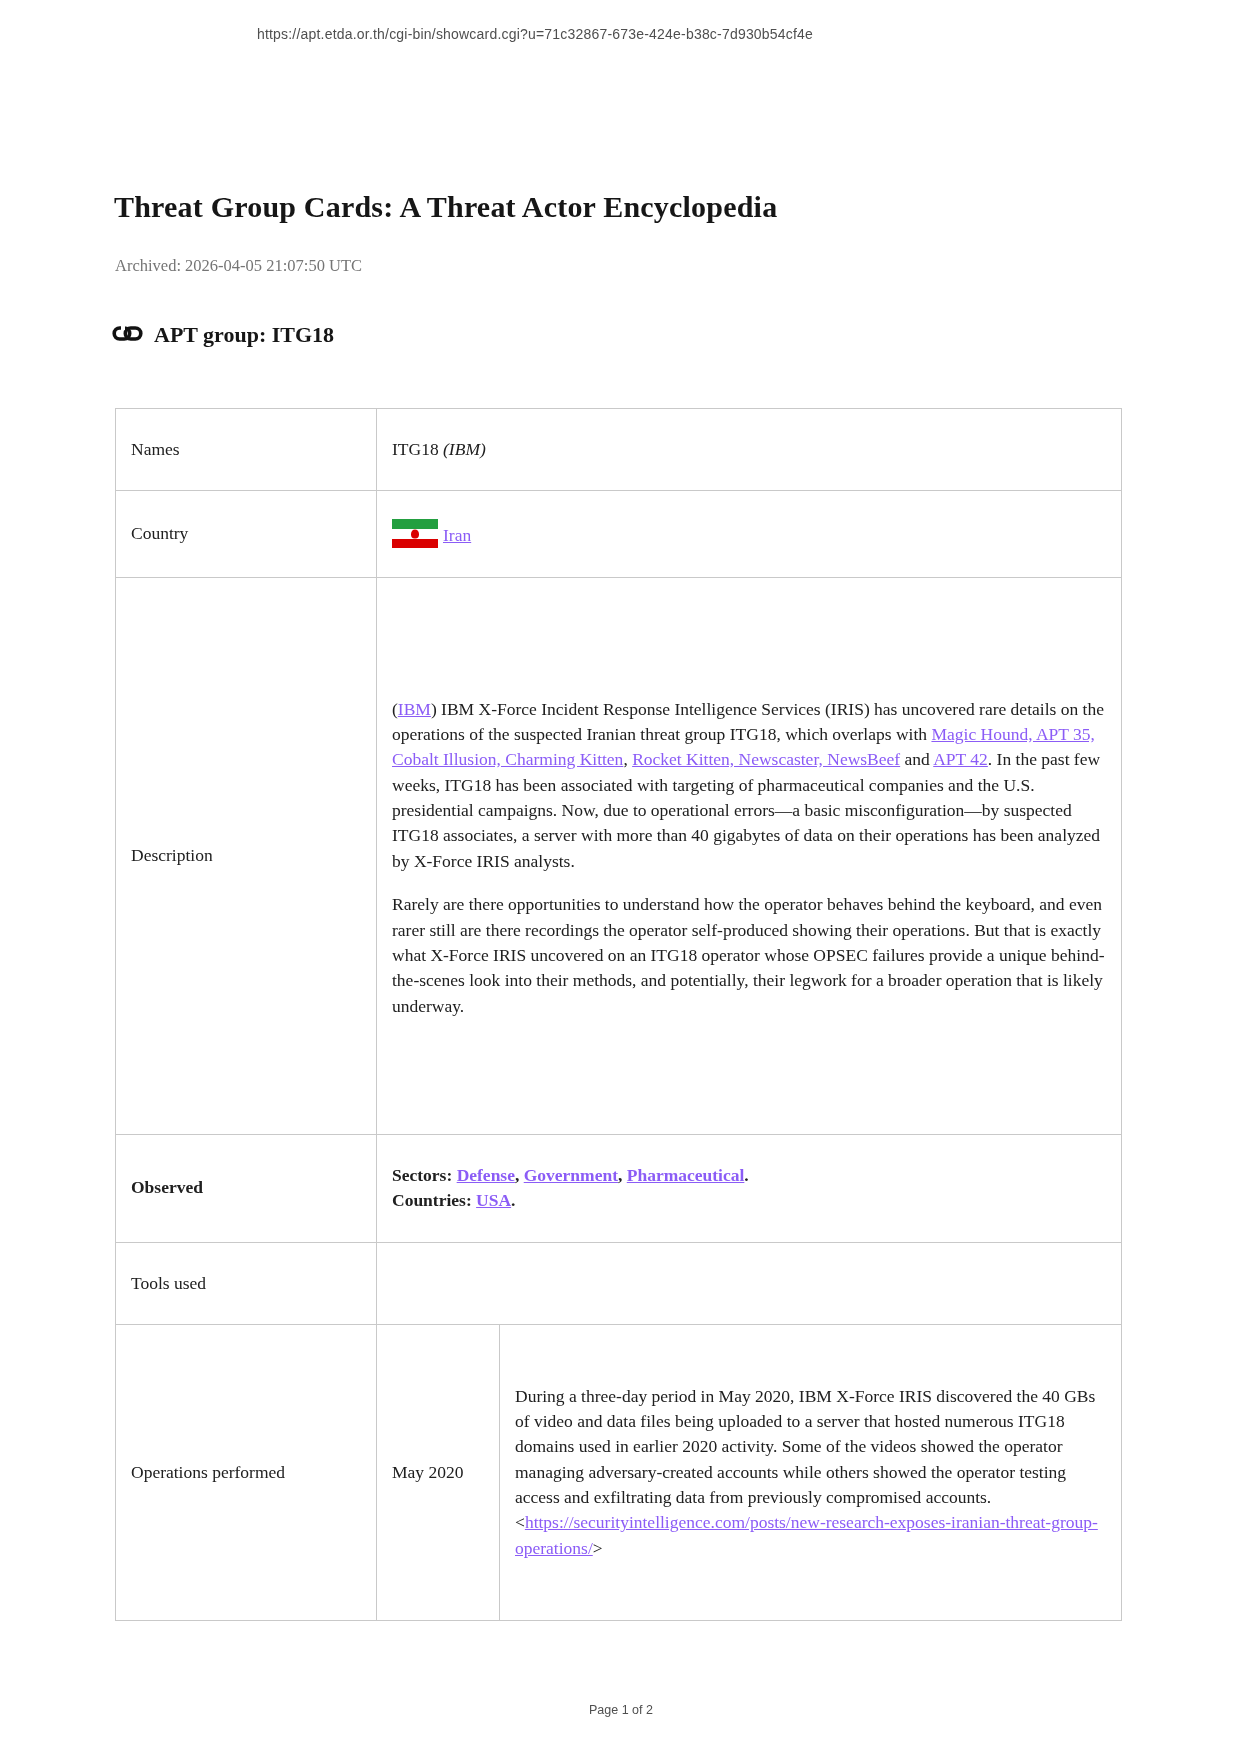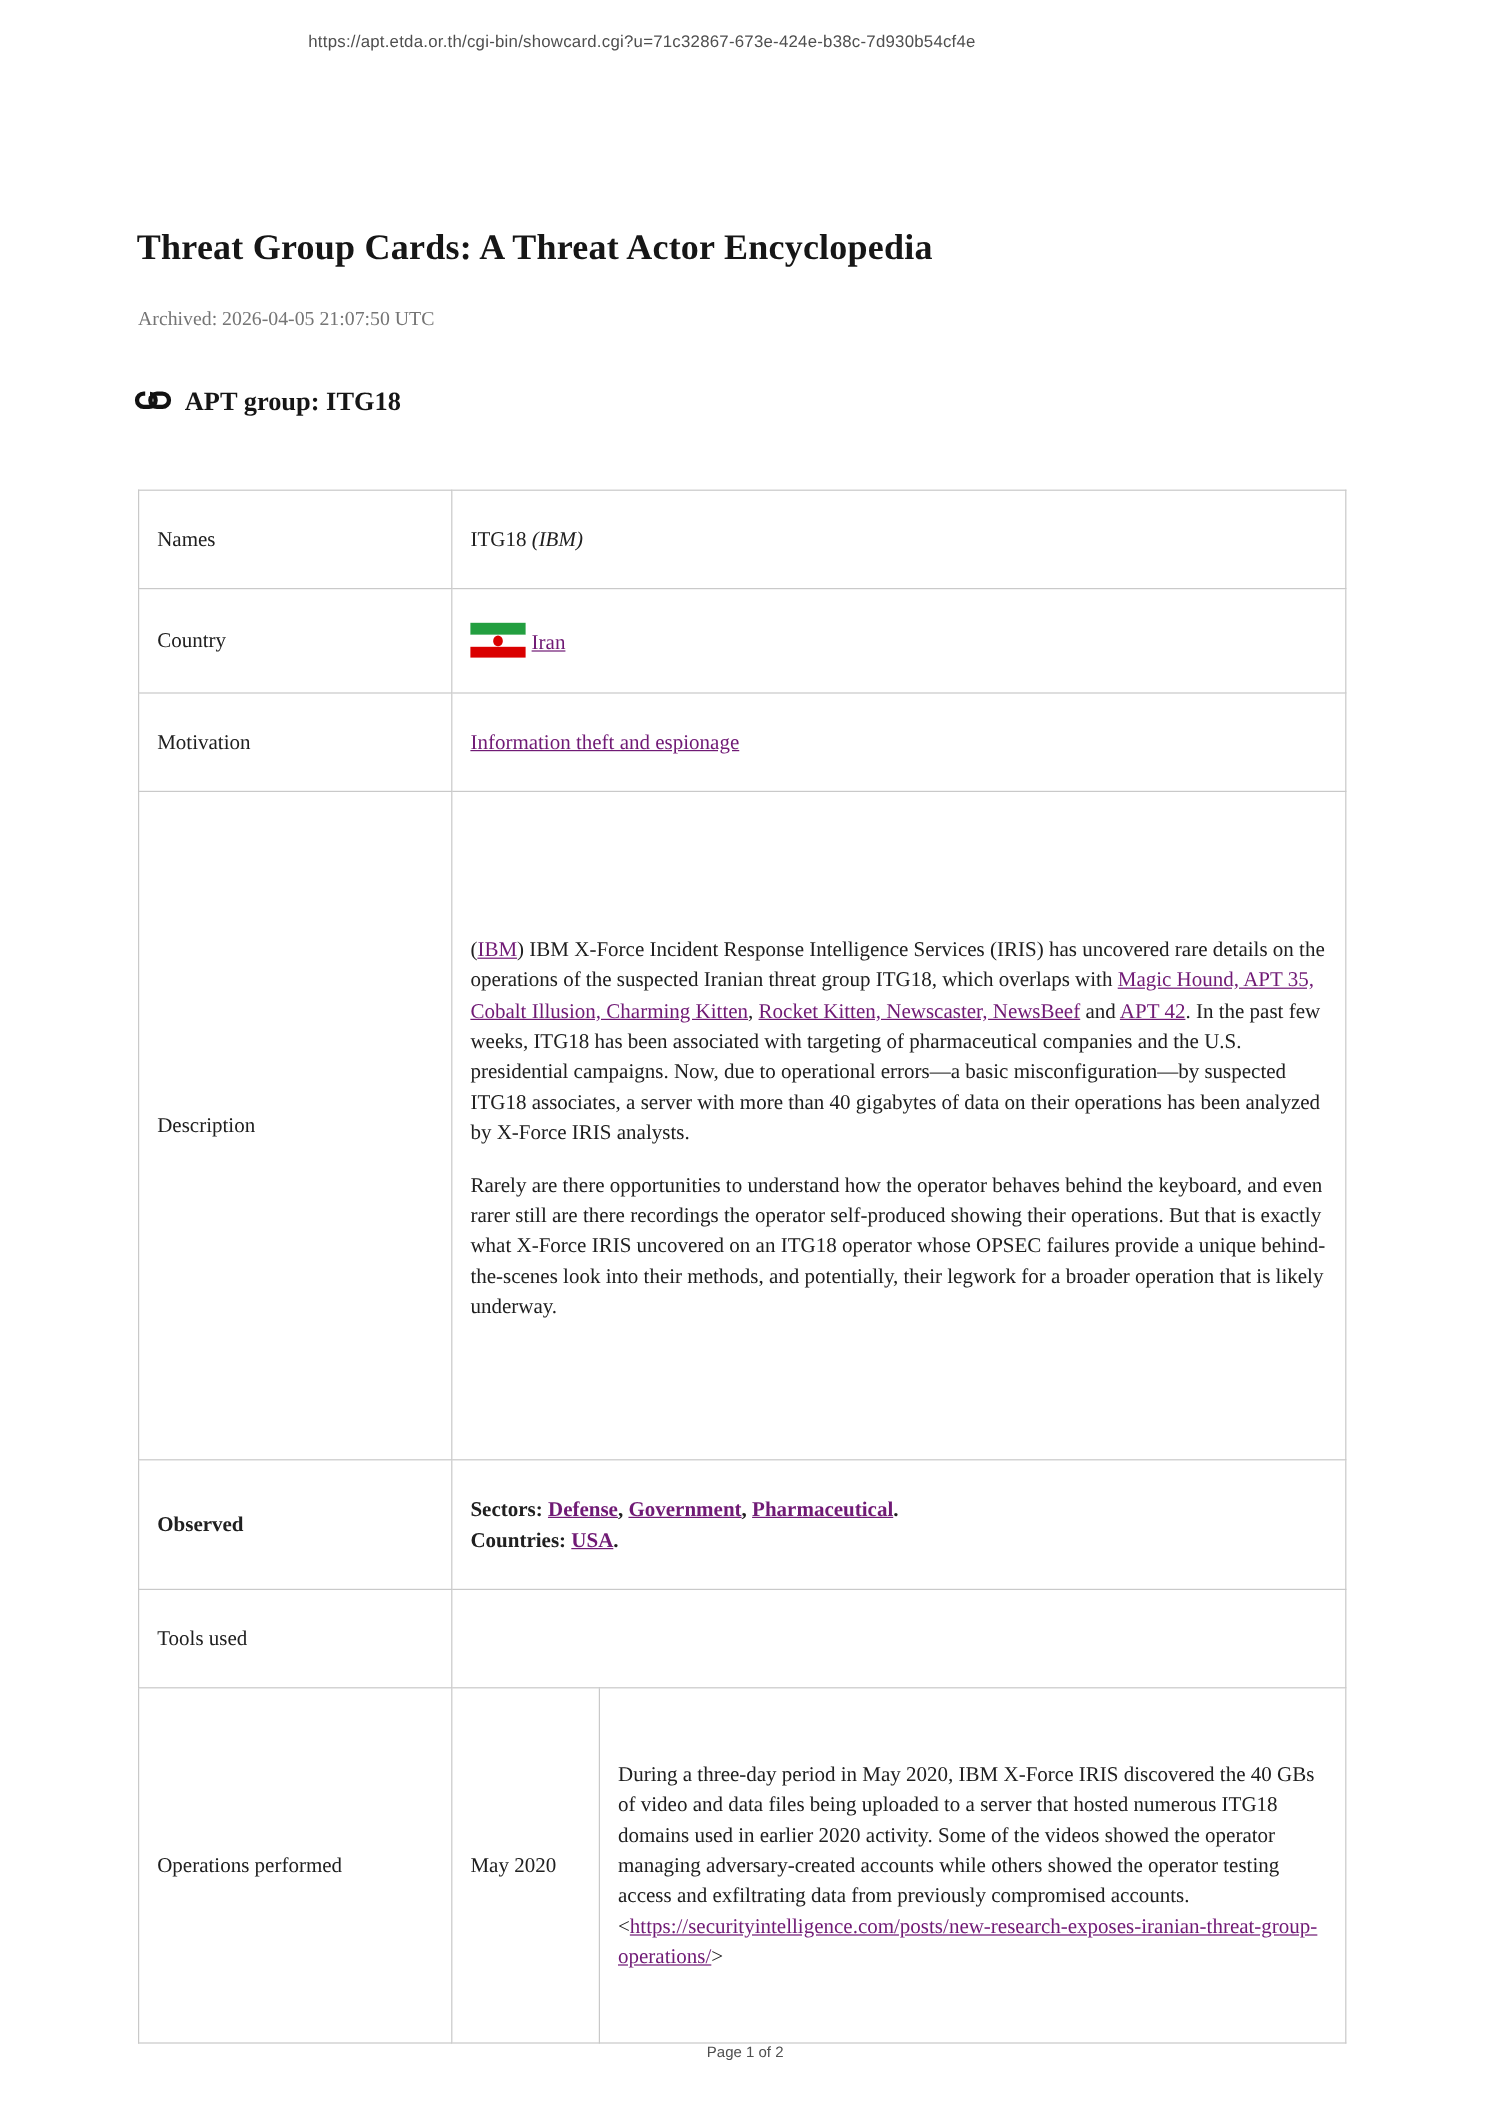--- a/index.html
+++ b/index.html
@@ -44,21 +44,21 @@
   tr.r-firstseen{height:51px;}
   tr.r-description{height:557px;}
   tr.r-observed{height:90px;font-weight:bold;}
   tr.r-tools{height:58px;}
   tr.r-operations{height:296px;}
   td.desc{line-height:35px;padding:4px 15px 10px;}
   td.desc p{margin:12px 0 18px;}
   td.desc p:last-child{margin-bottom:8px;}
   td.obs{line-height:37px;}
   td.ops-text{line-height:34px;padding:10px 15px;vertical-align:middle;}
-  a.lnk{color:#701a75;text-decoration:underline;cursor:pointer;overflow-wrap:break-word;text-align:right;}
+  a.lnk{color:#8b5cf6;text-decoration:underline;cursor:pointer;overflow-wrap:break-word;text-align:right;}
   i{font-style:italic;}
   .flag{
     display:inline-block;width:46px;height:29px;vertical-align:-7px;
     margin-right:5px;position:relative;line-height:0;
   }
   .flag .stripe{width:100%;height:33.33%;}
   .flag .emblem{
     position:absolute;left:50%;top:50%;width:8px;height:9px;
     transform:translate(-50%,-50%);
     border-radius:50% 50% 45% 45%;
@@ -108,26 +108,20 @@
     <td colspan="2">
       <span class="flag">
         <span class="stripe" style="display: block; background: rgb(35, 159, 64);"></span>
         <span class="stripe" style="display: block; background: rgb(255, 255, 255);"></span>
         <span class="stripe" style="display: block; background: rgb(218, 0, 0);"></span>
         <span class="emblem" style="background: rgb(218, 0, 0);"></span>
       </span><a class="lnk" href="#">Iran</a>
     </td>
   </tr>
 
-  <tr class="r-motivation">
-    <td class="lbl">Motivation</td>
-    <td colspan="2">
-      <a class="lnk" href="#">Information theft and espionage</a>
-    </td>
-  </tr>
 
 
   <tr class="r-description">
     <td class="lbl">Description</td>
     <td colspan="2" class="desc">
       <p>(<a class="lnk" href="#">IBM</a>) IBM X-Force Incident Response Intelligence Services (IRIS) has uncovered rare details on the operations of the suspected Iranian threat group ITG18, which overlaps with <a class="lnk" href="#">Magic Hound, APT 35, Cobalt Illusion, Charming Kitten</a>, <a class="lnk" href="#">Rocket Kitten, Newscaster, NewsBeef</a> and <a class="lnk" href="#">APT 42</a>. In the past few weeks, ITG18 has been associated with targeting of pharmaceutical companies and the U.S. presidential campaigns. Now, due to operational errors—a basic misconfiguration—by suspected ITG18 associates, a server with more than 40 gigabytes of data on their operations has been analyzed by X-Force IRIS analysts.</p>
       <p>Rarely are there opportunities to understand how the operator behaves behind the keyboard, and even rarer still are there recordings the operator self-produced showing their operations. But that is exactly what X-Force IRIS uncovered on an ITG18 operator whose OPSEC failures provide a unique behind-the-scenes look into their methods, and potentially, their legwork for a broader operation that is likely underway.</p>
     </td>
   </tr>
 

